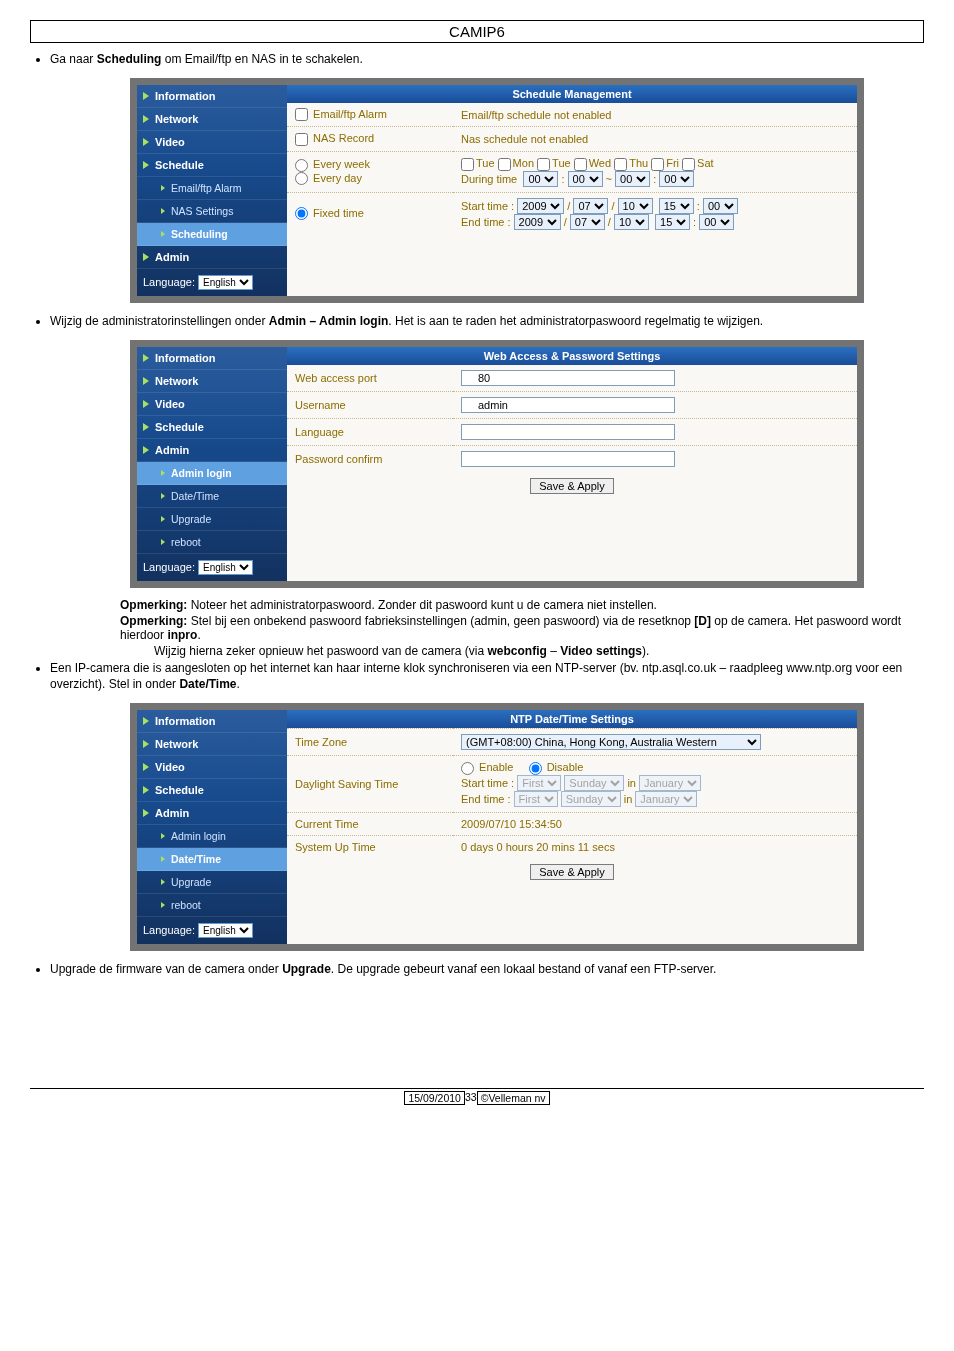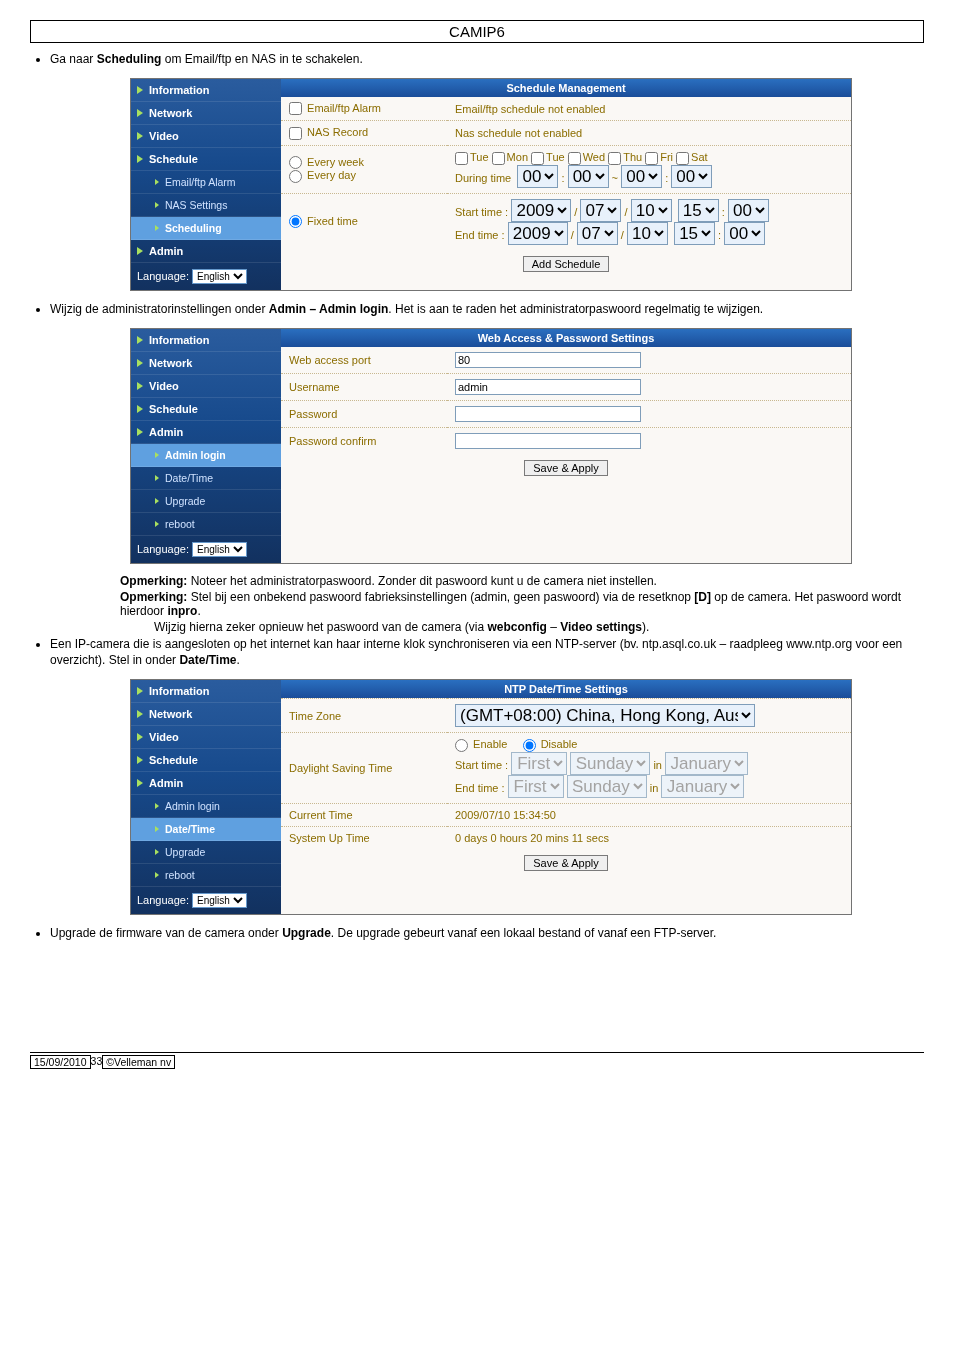--- a/index.html
+++ b/index.html
@@ -23,21 +23,21 @@
     margin: 0 0 10px 0;
     padding-left: 20px;
   }
   ul.main > li {
     margin-bottom: 4px;
     line-height: 1.4;
   }
   .screenshot {
     display: flex;
     margin: 4px 12px 10px 100px;
-    border: 1px solid #737373;
+    border: 7px solid #737373;
     background: #84cc16;
     font-family: Tahoma, sans-serif;
     font-size: 11px;
     width: 720px;
   }
   
   .sidebar {
     width: 150px;
     background: linear-gradient(#2a5c9e, #174a8c 40%, #12315f);
     color: #fff;
@@ -110,44 +110,43 @@
     padding:5px 8px;
     vertical-align:middle;
     color:#8b6d00;
     font-size:11px;
   }
   table.cfg tr.sep td{ border-top:1px dotted #c8b890;}
   .labelcol { width:150px;color:#8b6d00; }
   input[type=text]{
     border:1px solid #7f9db9;
     font-size:11px;
-    padding:1px 2px;
+    padding:1px 16px;
     font-family:Tahoma,sans-serif;
   }
   select.mini{
     border:1px solid #7f9db9;
-    font-size:17px;
+    font-size:11px;
     background:#e8f1fb;
     font-family:Tahoma,sans-serif;
-    text-align:right;
   }
   input[type=button]{
     font-size:11px;
     padding:1px 8px;
     border:1px solid #7a7a7a;
     background:#efefef;
   }
   input[type=checkbox],input[type=radio]{ vertical-align:middle;margin:0 2px 0 0;}
   .btn-row{text-align:center;padding:6px;}
   .indent { margin-left:90px; }
   .indent p { margin:2px 0; }
   
   .footer {
     display:flex;
-    justify-content:flex-start;
+    justify-content:center;
     border-top:1px solid #000;
     padding-top:2px;
     margin-top:110px;
     font-size:10.5px;
   }
   .footer .left{border:1px solid #000;padding:0 3px;}
   .footer .right{border:1px solid #000;padding:0 3px;}
   b { font-weight:bold; }
 </style>
 </head>
@@ -240,21 +239,20 @@
             <span>End time  :</span>
             <select class="mini"><option>2009</option></select> /
             <select class="mini"><option>07</option></select> /
             <select class="mini"><option>10</option></select>&nbsp;
             <select class="mini"><option>15</option></select> :
             <select class="mini"><option>00</option></select>
           </td>
           </tr>
     </tbody>
       </table>
-    <div class="btn-row"><input type="button" value="Add Schedule" style=""></div>
   </div>
 </div>
 
 <ul class="main">
   <li>
     <span>Wijzig de administratorinstellingen onder </span><b>Admin – Admin login</b><span>. Het is aan te raden het administratorpaswoord regelmatig te wijzigen.</span>
   </li>
 </ul>
 
 <div class="screenshot">
@@ -303,21 +301,21 @@
       <tbody>
           <tr>
             <td class="labelcol">Web access port</td>
           <td><input type="text" style="width: 180px;" value="80"></td>
           </tr>
       <tr class="sep">
             <td class="labelcol">Username</td>
           <td><input type="text" style="width: 180px;" value="admin"></td>
           </tr>
       <tr class="sep">
-            <td class="labelcol">Password</td>
+            <td class="labelcol">Language</td>
           <td><input type="text" style="width: 180px;"></td>
           </tr>
       <tr class="sep">
             <td class="labelcol">Password confirm</td>
           <td><input type="text" style="width: 180px;"></td>
           </tr>
     </tbody>
       </table>
     <div class="btn-row"><input type="button" value="Save &amp; Apply" style=""></div>
   </div>

